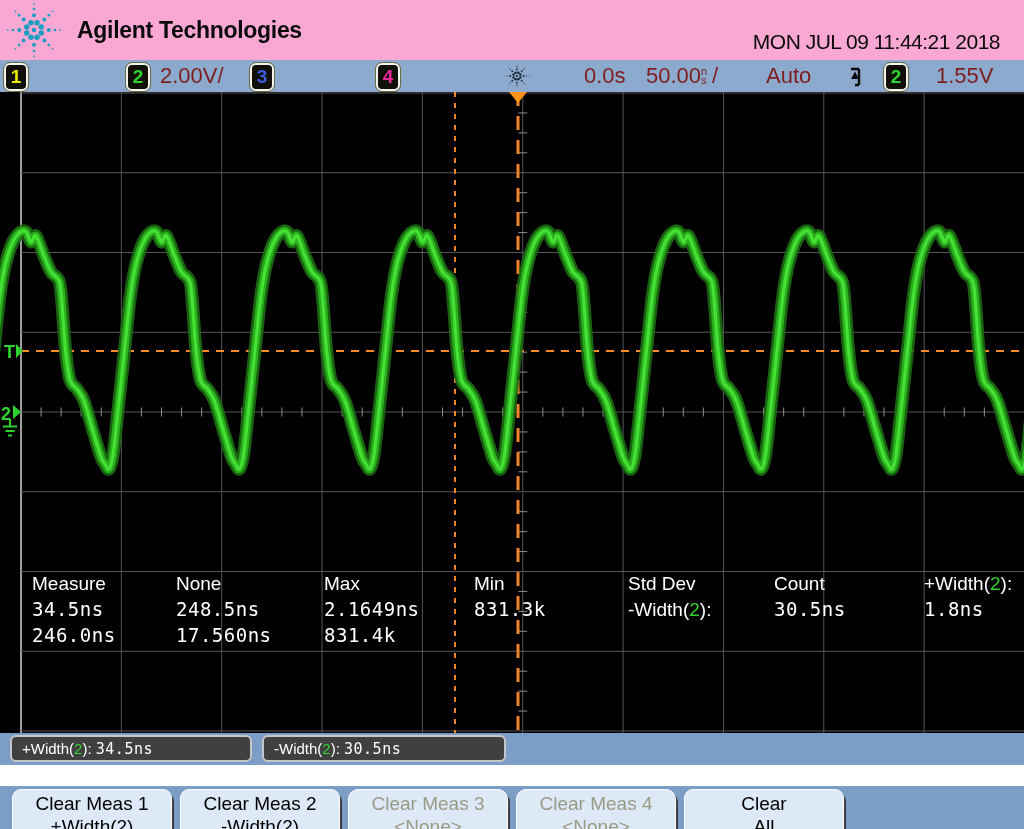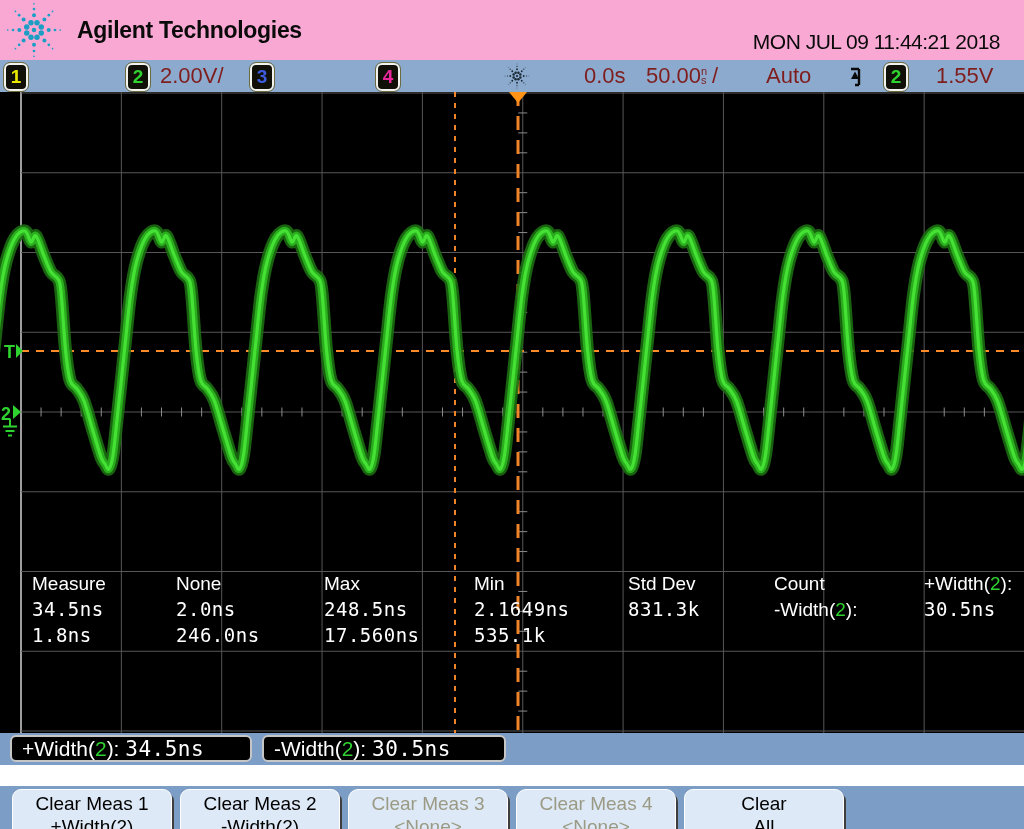--- a/index.html
+++ b/index.html
@@ -24,22 +24,22 @@
   
   .graticule{position:absolute;left:0;top:92px;width:1024px;height:641px;background:#000;}
   .graticule svg{position:absolute;left:0;top:0;}
   .meas{position:absolute;left:32px;top:479px;display:grid;
         grid-template-columns:144px 148px 150px 154px 146px 150px 100px;
         grid-auto-rows:26px;color:#fff;font-size:19px;line-height:25px;white-space:nowrap;}
   .meas .val{font-family:"DejaVu Sans Mono",monospace;font-size:19px;letter-spacing:0.5px;}
   .chan-green{font-weight:normal;}
   
   .badgestrip{position:absolute;left:0;top:733px;width:1024px;height:32px;background:#7B9DC6;}
-  .mbadge{position:absolute;top:2px;height:23px;background:#000000;border:2px solid #c6c6c6;
-          border-radius:6px;color:#fff;font-size:21px;line-height:23px;padding:0 10px;white-space:nowrap;}
+  .mbadge{position:absolute;top:2px;height:23px;background:#404040;border:2px solid #c6c6c6;
+          border-radius:6px;color:#fff;font-size:15px;line-height:23px;padding:0 10px;white-space:nowrap;}
   .mbadge .val{font-family:"DejaVu Sans Mono",monospace;letter-spacing:0.5px;}
   
   .softkeys{position:absolute;left:0;top:765px;width:1024px;height:64px;background:#7B9DC6;margin-top:21px;}
   .sk{position:absolute;top:3px;width:158px;height:48px;background:#DDE9F6;
       border:1px solid #fdfdfd;border-radius:9px;box-shadow:2px 3px 0 #3E3E3E;
       text-align:center;font-size:19px;line-height:23px;padding-top:2px;color:#000;cursor:pointer;}
   .sk.disabled{color:#9A9A85;cursor:default;border-radius:10px;}
 </style>
 </head>
 <body>
@@ -255,31 +255,30 @@
     <div class="meas">
       <div>Measure</div>
       <div>None</div>
       <div>Max</div>
       <div>Min</div>
       <div>Std Dev</div>
       <div>Count</div>
 
       <div><span>+Width(</span><span class="chan-green" style="color: rgb(47, 211, 47);">2</span><span>):</span></div>
       <div class="val">34.5ns</div>
-      <div class="val">2.0ns</div>
       <div class="val">248.5ns</div>
       <div class="val">2.1649ns</div>
       <div class="val">831.3k</div>
 
       <div><span>-Width(</span><span class="chan-green" style="color: rgb(47, 211, 47);">2</span><span>):</span></div>
       <div class="val">30.5ns</div>
       <div class="val">1.8ns</div>
       <div class="val">246.0ns</div>
       <div class="val">17.560ns</div>
-      <div class="val">535.1k</div>
+      <div class="val">831.4k</div>
     </div>
   </div>
 
   <div class="badgestrip">
     <div class="mbadge" style="left:10px;width:218px">
       <span>+Width(</span><span class="chan-green" style="color: rgb(47, 211, 47);">2</span><span>):</span>&nbsp;<span class="val">34.5ns</span>
     </div>
     <div class="mbadge" style="left:262px;width:220px">
       <span>-Width(</span><span class="chan-green" style="color: rgb(47, 211, 47);">2</span><span>):</span>&nbsp;<span class="val">30.5ns</span>
     </div>

